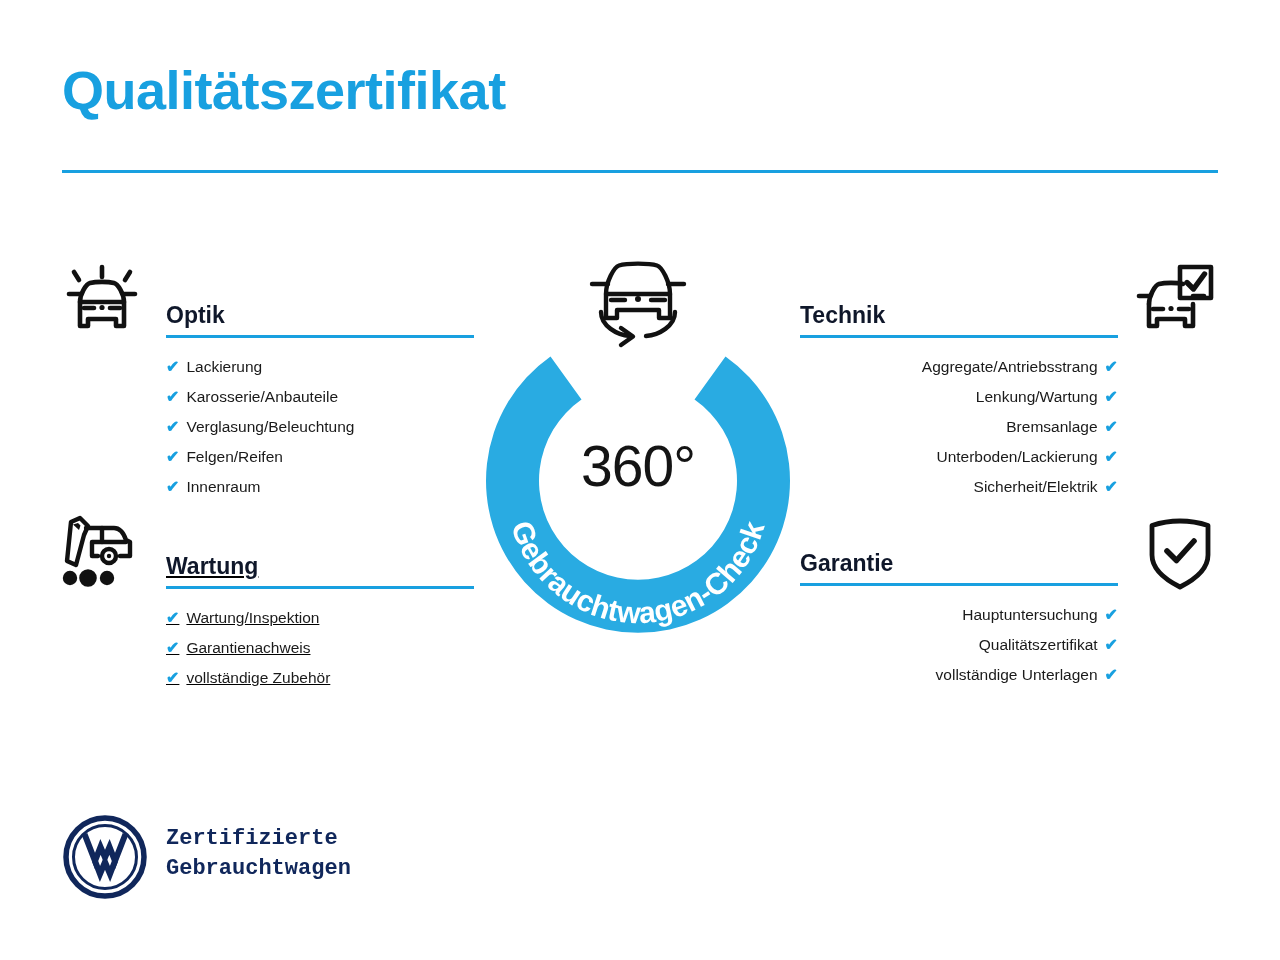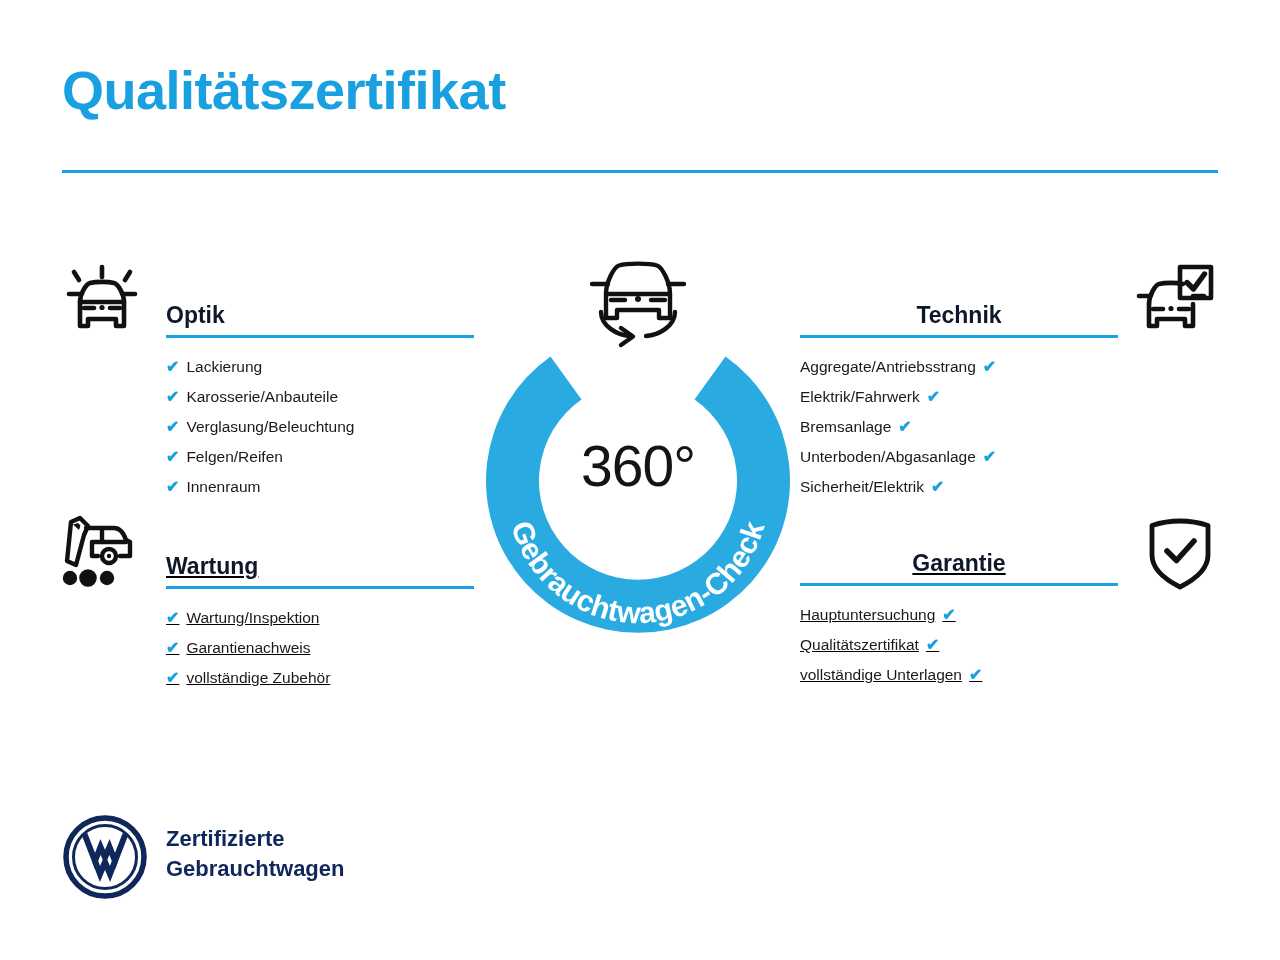--- a/index.html
+++ b/index.html
@@ -68,32 +68,32 @@
     font-size:16px;
     font-weight:700;
     line-height:30px;
   }
 
   
   .col-left .sec-list li { justify-content:flex-start; }
   .col-left .chk { margin-right:7px; }
 
   
-  .col-right .sec-title { text-align:center; }
-  .col-right .sec-list li { }
+  .col-right .sec-title { text-align:left; }
+  .col-right .sec-list li { justify-content:flex-end; }
   .col-right .chk { margin-left:7px; }
 
   
   .sec-icon { position:absolute; width:84px; height:84px; }
 
   
   #section-optik   { left:166px; top:300px;  width:308px; }
   #section-wartung { left:166px; top:551px;  width:308px;text-decoration:underline; }
   #section-technik { left:800px; top:300px;  width:318px; }
-  #section-garantie{ left:800px; top:548px;  width:318px;text-decoration:underline; }
+  #section-garantie{ left:800px; top:548px;  width:318px; }
 
   #icon-optik    { left:60px;  top:258px; }
   #icon-wartung  { left:58px;  top:508px; }
   #icon-technik  { left:1133px; top:258px; }
   #icon-garantie { left:1138px; top:512px; }
 
   
   #center-badge {
     position:absolute;
     left:455px; top:250px;
@@ -106,21 +106,21 @@
     left:0; top:188px; width:366px;
     text-align:center;
     font-size:57px;
     font-weight:400;
     color:#141414;
     letter-spacing:-1px;
     line-height:1;
   }
 
   
-  #vw-lockup { position:absolute; left:62px; top:812px; width:420px; height:92px; }
+  #vw-lockup { position:absolute; left:62px; top:812px; width:420px; height:92px;font-family:Liberation Mono, monospace; }
   #vw-mark   { position:absolute; left:0; top:2px; width:86px; height:86px; }
   #vw-words  {
     position:absolute; left:104px; top:12px;
     font-size:22px; font-weight:700;
     color:#10275B; line-height:30px;
     white-space:nowrap;
   }
 </style>
 </head>
 <body>
@@ -228,29 +228,29 @@
     <div class="sec-head">
       <div class="sec-title">Technik</div>
       <div class="sec-rule"></div>
     </div>
     <ul class="sec-list">
       <li>
           <span>Aggregate/Antriebsstrang</span>
           <span class="chk">✔</span>
         </li>
       <li>
-          <span>Elektrik/Fahrwerk</span>
+          <span>Lenkung/Wartung</span>
           <span class="chk">✔</span>
         </li>
       <li>
           <span>Bremsanlage</span>
           <span class="chk">✔</span>
         </li>
       <li>
-          <span>Unterboden/Abgasanlage</span>
+          <span>Unterboden/Lackierung</span>
           <span class="chk">✔</span>
         </li>
       <li>
           <span>Sicherheit/Elektrik</span>
           <span class="chk">✔</span>
         </li>
     </ul>
   </div>
 
   <div class="sec-icon" id="icon-garantie">

